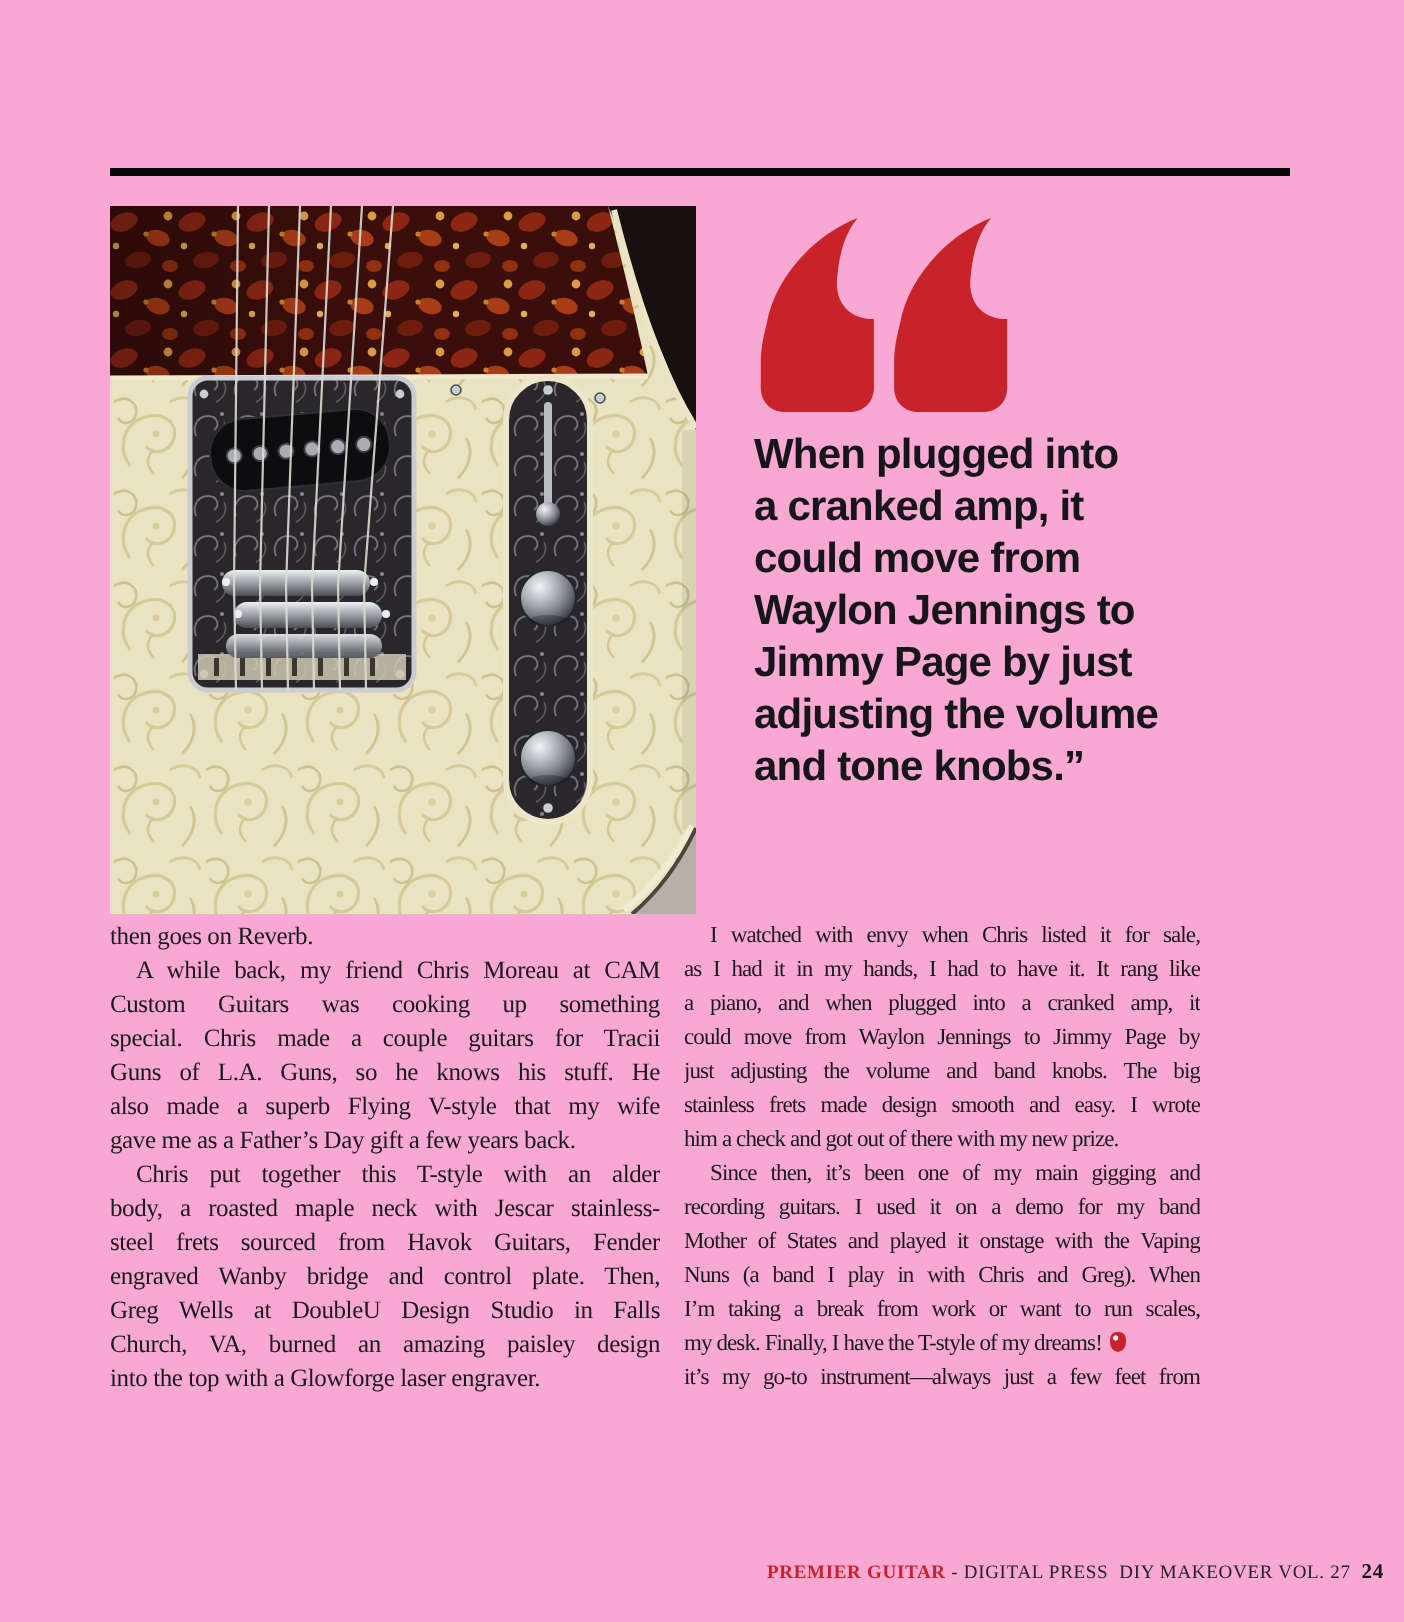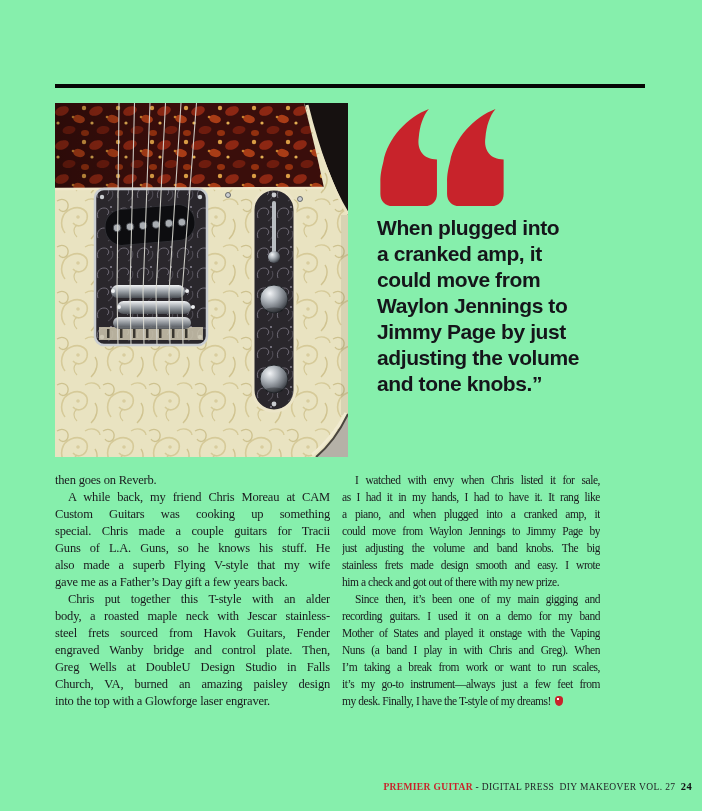--- a/index.html
+++ b/index.html
@@ -1,28 +1,28 @@
 <!DOCTYPE html>
 <html><head>
 <meta charset="utf-8">
 <style>
   html,body{margin:0;padding:0;background:#ffffff;}
-  .page{position:relative;width:702px;height:811px;background:#86efac;overflow:hidden;
+  .page{position:relative;width:702px;height:811px;background:#f9a8d4;overflow:hidden;
         font-family:"Liberation Serif","DejaVu Serif",serif;}
   .top-rule{position:absolute;left:55px;top:84px;width:590px;height:4px;background:#060606;}
 
   .photo{position:absolute;left:55px;top:103px;width:293px;height:354px;margin:0;}
 
   .pullquote{position:absolute;left:377px;top:107px;width:228px;}
   .pq-marks{display:block;}
   .pq-text{margin-top:9px;font-family:"Liberation Sans","DejaVu Sans",sans-serif;
            font-weight:700;color:#15151a;font-size:21px;line-height:26px;letter-spacing:-0.4px;}
   .pq-line{white-space:nowrap;}
 
-  .col{position:absolute;top:472px;color:#1a1a1d;}
+  .col{position:absolute;top:460px;color:#1a1a1d;}
   .col-left{left:55px;width:275px;font-size:12.5px;letter-spacing:-0.2px;}
   .col-right{left:342px;width:258px;font-size:11.5px;letter-spacing:-0.45px;}
   .para{margin:0;}
   .jline{height:17px;line-height:17px;text-align:justify;text-align-last:justify;overflow:hidden;}
   .jline.plast{text-align-last:left;}
   .para.indent .jline:first-child{text-indent:13px;}
 
   .endmark{display:inline-block;width:8px;height:10px;margin-left:4px;vertical-align:-1px;
            background:radial-gradient(circle at 35% 30%, #ffffff 0 1.2px, #c8232b 1.4px);
            border-radius:50% 50% 58% 58% / 42% 42% 58% 58%;}
@@ -220,20 +220,20 @@
         <div class="jline">just adjusting the volume and band knobs. The big</div>
         <div class="jline">stainless frets made design smooth and easy. I wrote</div>
         <div class="jline plast">him a check and got out of there with my new prize.</div>
       </div>
       <div class="para indent">
         <div class="jline">Since then, it’s been one of my main gigging and</div>
         <div class="jline">recording guitars. I used it on a demo for my band</div>
         <div class="jline">Mother of States and played it onstage with the Vaping</div>
         <div class="jline">Nuns (a band I play in with Chris and Greg). When</div>
         <div class="jline">I’m taking a break from work or want to run scales,</div>
+        <div class="jline plast">my desk. Finally, I have the T-style of my dreams!<span class="endmark"></span></div>
         <div class="jline">it’s my go-to instrument—always just a few feet from</div>
-        <div class="jline plast">my desk. Finally, I have the T-style of my dreams!<span class="endmark"></span></div>
       </div>
     </section>
 
   <footer class="footer"><span class="brand">PREMIER GUITAR</span><span> - DIGITAL PRESS  DIY MAKEOVER VOL. 27  </span><span class="pagenum">24</span></footer>
 
 </div>
 
 </body></html>

